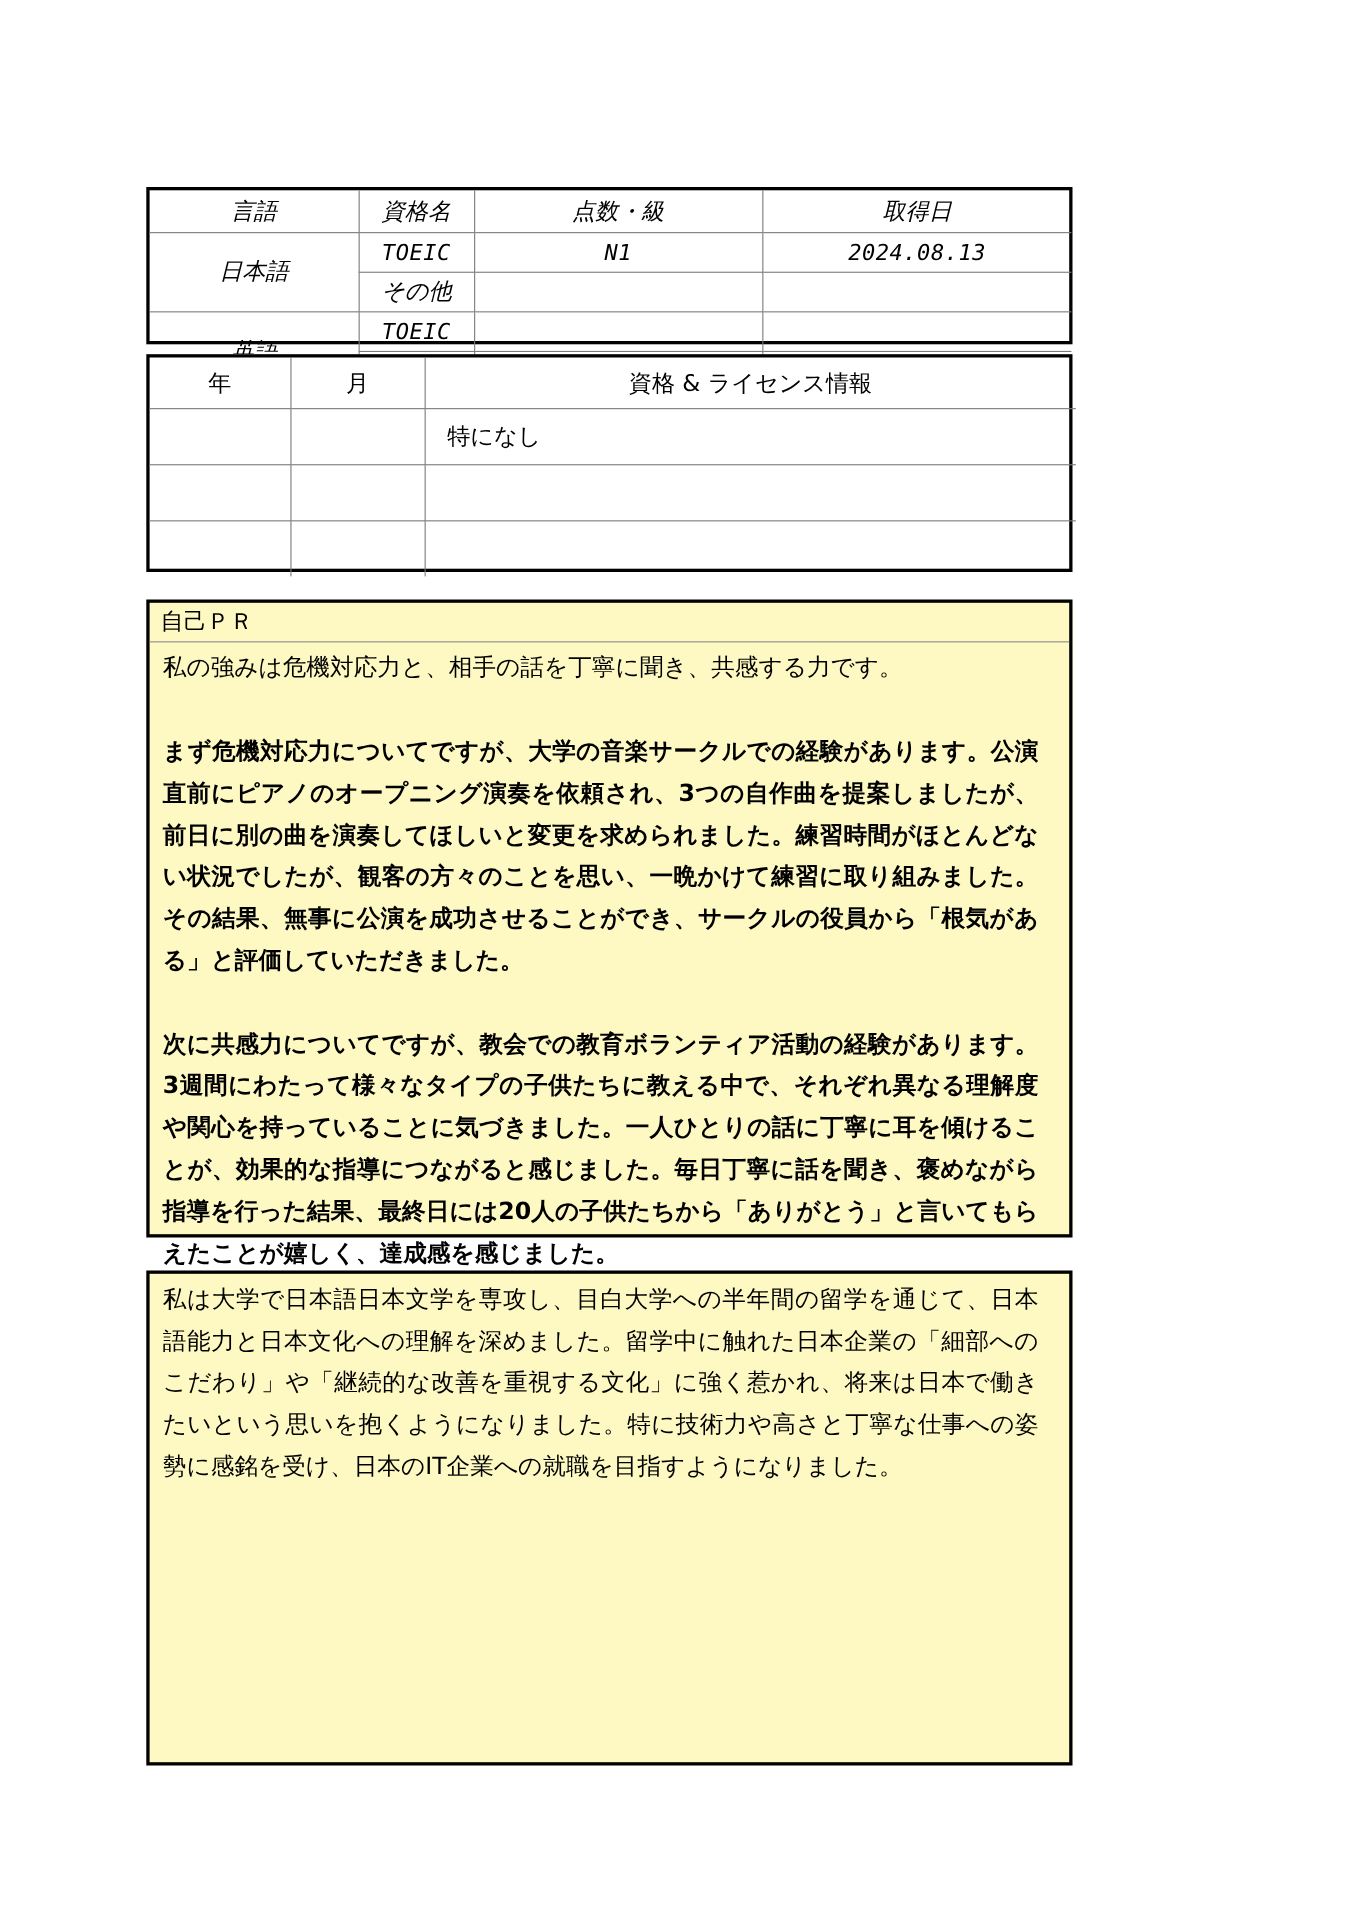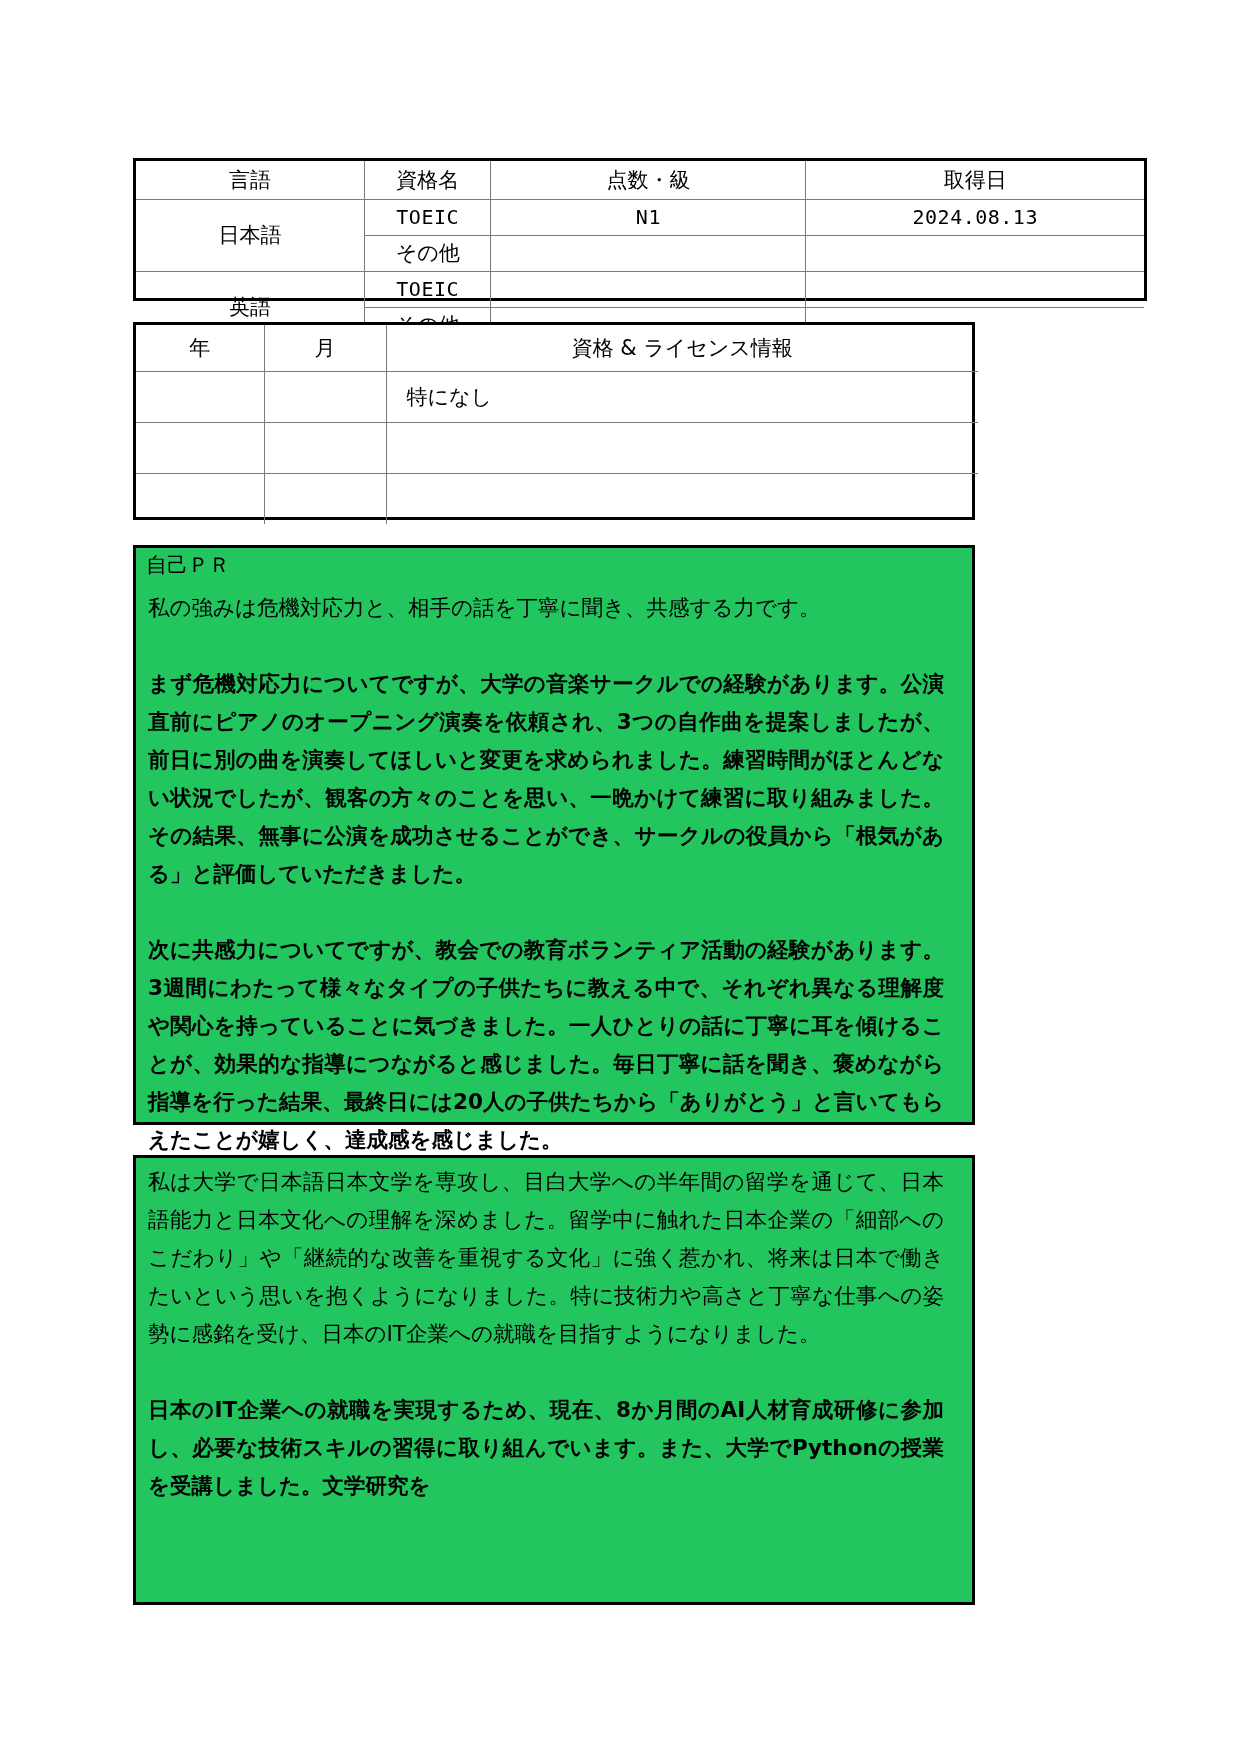--- a/index.html
+++ b/index.html
@@ -46,21 +46,21 @@
     vertical-align: middle;
     font-size: 21px;
     line-height: 1.25;
   }
   td.no-top { border-top: none; }
   td.no-bottom { border-bottom: none; }
   td.no-left { border-left: none; }
   td.no-right { border-right: none; }
 
   
-  #lang-table { left: 133px; top: 158px; width: 1014px; height: 143px; }
+  #lang-table { left: 133px; top: 170px; width: 842px; height: 143px; font-style: italic; }
   #lang-table td {
     height: 35px;
     font-size: 21px;
   }
   #lang-table .c-lang   { width: 190px; }
   #lang-table .c-cert   { width: 105px; }
   #lang-table .c-score  { width: 262px; }
   #lang-table .c-date   { width: 281px; }
   #lang-table .hdr td { height: 38px; }
   #lang-table .mono {
@@ -81,21 +81,21 @@
     text-align: left;
     padding-left: 20px;
   }
   #license-table .hdr .c-info { }
 
   
   .panel {
     position: absolute;
     box-sizing: border-box;
     border: 3px solid #000;
-    background: #22c55e;
+    background: #fef9c3;
   }
   .panel-title {
     box-sizing: border-box;
     height: 36px;
     line-height: 34px;
     padding-left: 10px;
     font-size: 21px;
     border-bottom: 1px solid #8a8a8a;
     white-space: nowrap;
   }
@@ -202,17 +202,16 @@
       <p>私の強みは危機対応力と、相手の話を丁寧に聞き、共感する力です。</p>
       <p class="spaced">まず危機対応力についてですが、大学の音楽サークルでの経験があります。公演直前にピアノのオープニング演奏を依頼され、3つの自作曲を提案しましたが、前日に別の曲を演奏してほしいと変更を求められました。練習時間がほとんどない状況でしたが、観客の方々のことを思い、一晩かけて練習に取り組みました。その結果、無事に公演を成功させることができ、サークルの役員から「根気がある」と評価していただきました。</p>
       <p class="spaced">次に共感力についてですが、教会での教育ボランティア活動の経験があります。3週間にわたって様々なタイプの子供たちに教える中で、それぞれ異なる理解度や関心を持っていることに気づきました。一人ひとりの話に丁寧に耳を傾けることが、効果的な指導につながると感じました。毎日丁寧に話を聞き、褒めながら指導を行った結果、最終日には20人の子供たちから「ありがとう」と言いてもらえたことが嬉しく、達成感を感じました。</p>
       <p class="spaced">これらの強みを活かし、複雑なサーバー構築やデータ処理などの技術的な課題に直面した際にも粘り強く取り組みます。またチーム内での要件定義や仕様検討において、様々な立場の方の意見を理解し、共感をもって調整を図り、最適なソリューションを提案できるエンジニアとして貴社に貢献したいと考えております。</p>
     </div>
   </div>
 
   <div class="panel" id="motivation">
     <div class="panel-body">
       <p>私は大学で日本語日本文学を専攻し、目白大学への半年間の留学を通じて、日本語能力と日本文化への理解を深めました。留学中に触れた日本企業の「細部へのこだわり」や「継続的な改善を重視する文化」に強く惹かれ、将来は日本で働きたいという思いを抱くようになりました。特に技術力や高さと丁寧な仕事への姿勢に感銘を受け、日本のIT企業への就職を目指すようになりました。</p>
-      <p class="spaced">日本のIT企業への就職を実現するため、現在、8か月間のAI人材育成研修に参加し、必要な技術スキルの習得に取り組んでいます。また、大学でPythonの授業を受講しました。文学研究を</p>
     </div>
   </div>
 
 </div>
 
 </body></html>

